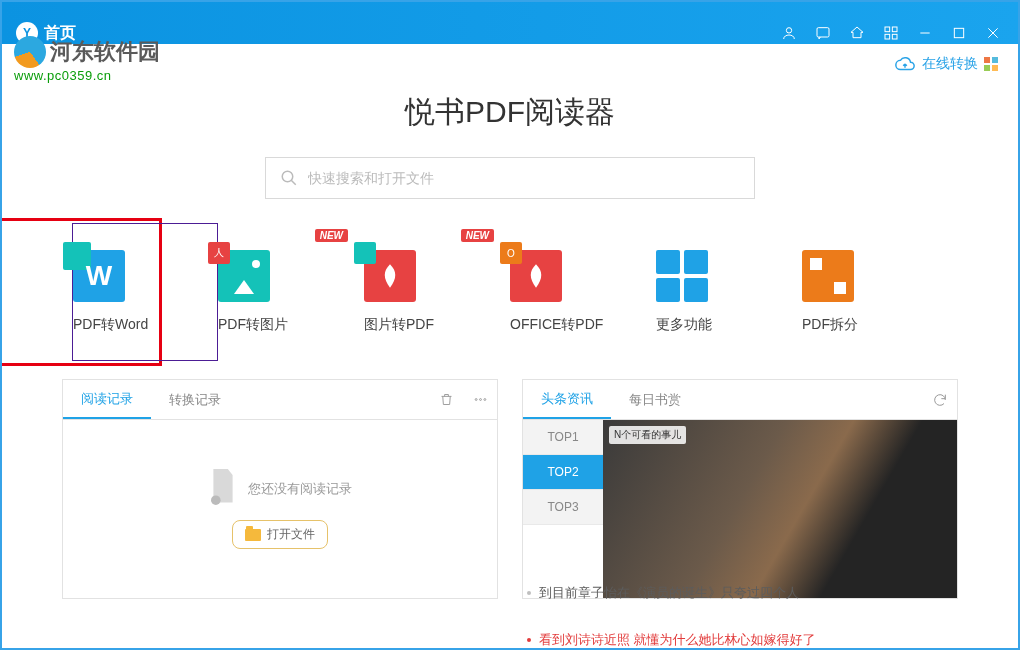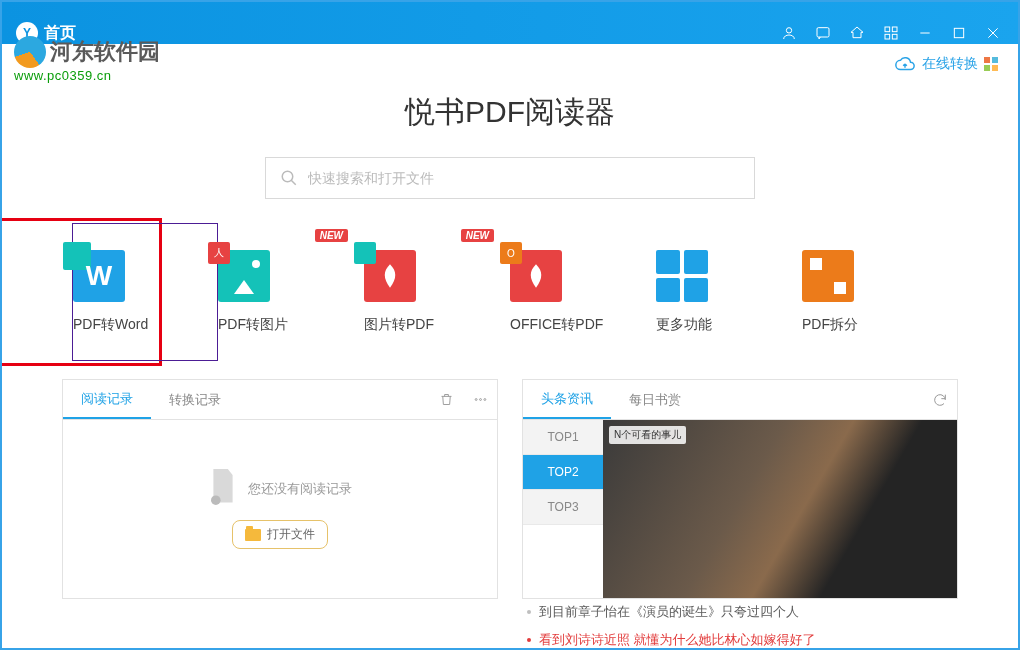--- a/index.html
+++ b/index.html
@@ -75,21 +75,21 @@
 .openbtn .fld::before { content:""; position:absolute; top:-3px; left:1px; width:7px; height:3px; background:#f5b93c; border-radius:1px 1px 0 0; }
 
 .newsbody { display:flex; height:calc(100% - 40px); }
 .toplist { width:80px; display:flex; flex-direction:column; }
 .toplist .titem { flex:0 0 35px; display:flex; align-items:center; justify-content:center; font-size:12px; color:#888; background:#f3f3f3; border-bottom:1px solid #e9e9e9; cursor:pointer; }
 .toplist .titem.active { background:#1fa2e6; color:#fff; }
 .newsimg { flex:1; position:relative; background:linear-gradient(120deg,#3a3a3a,#6b5a4a 40%,#8a6a4c 55%,#242424 70%); overflow:hidden; }
 .newsimg .cap { position:absolute; bottom:0; left:0; right:0; background:rgba(0,0,0,.55); color:#fff; font-size:12px; padding:6px 8px; line-height:1.4; }
 .newsimg .tag { position:absolute; top:6px; left:6px; background:rgba(255,255,255,.85); color:#333; font-size:10px; padding:2px 5px; border-radius:2px; }
 .newslinks { position:absolute; left:0; right:0; bottom:-56px; }
-.linkrow { display:flex; align-items:center; gap:8px; font-size:13px; color:#5c5c5c; padding:5px 4px; }
+.linkrow { display:flex; align-items:center; gap:8px; font-size:13px; color:#5c5c5c; padding:5px 4px;margin-top:19px; }
 .linkrow .dot { width:4px; height:4px; background:#bfbfbf; border-radius:50%; }
 .linkrow.red { color:#e23b3b; }
 .panel.news { overflow:visible; }
 .refresh svg { width:16px; height:16px; }
 </style>
 </head>
 <body>
 
 <div class="watermark">
   <div class="wmlogo">

